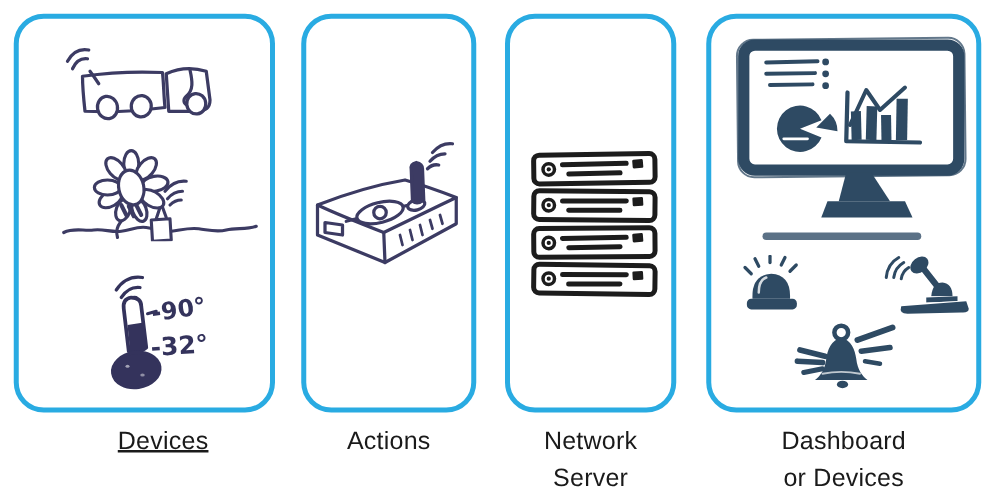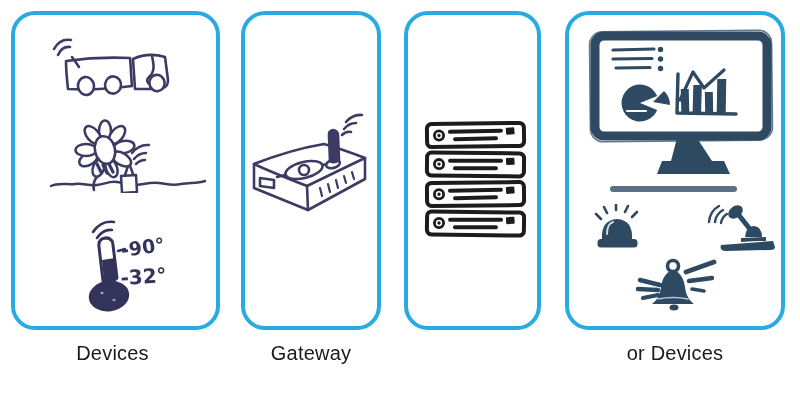--- a/index.html
+++ b/index.html
@@ -13,21 +13,21 @@
   }
   .panel-devices{left:11px;width:209px;}
   .panel-gateway{left:241px;width:140px;}
   .panel-server{left:404px;width:137px;}
   .panel-dashboard{left:565px;width:220px;}
   .sketch{position:absolute;}
   .panel-label{
     position:absolute;top:338px;text-align:center;
     font-size:20px;line-height:30px;color:#1a1a1a;letter-spacing:.2px;
   }
-  .label-devices{left:8px;width:209px;}
+  .label-devices{left:26px;width:209px;text-decoration:underline;}
   .label-gateway{left:241px;width:140px;}
   .label-server{left:404px;width:137px;}
   .label-dashboard{left:565px;width:220px;}
   .divider{
     position:absolute;left:610px;top:186px;width:127px;height:5.5px;
     border-radius:3px;background:#5b7186;
   }
 </style>
 </head>
 <body>
@@ -222,19 +222,24 @@
         <path d="M58,33 L70,35" stroke-width="3.6"></path>
       </g>
     </g>
   </svg>
 
   <div class="panel-label label-devices">
     <div>Devices</div>
     <div></div>
   </div>
   <div class="panel-label label-gateway">
-    <div>Gateway</div>
+    <div>Actions</div>
+  </div>
+  <div class="panel-label label-server">
+    <div>Network</div>
+    <div>Server</div>
   </div>
   <div class="panel-label label-dashboard">
+    <div>Dashboard</div>
     <div>or Devices</div>
   </div>
 
 </div>
 
 </body></html>

